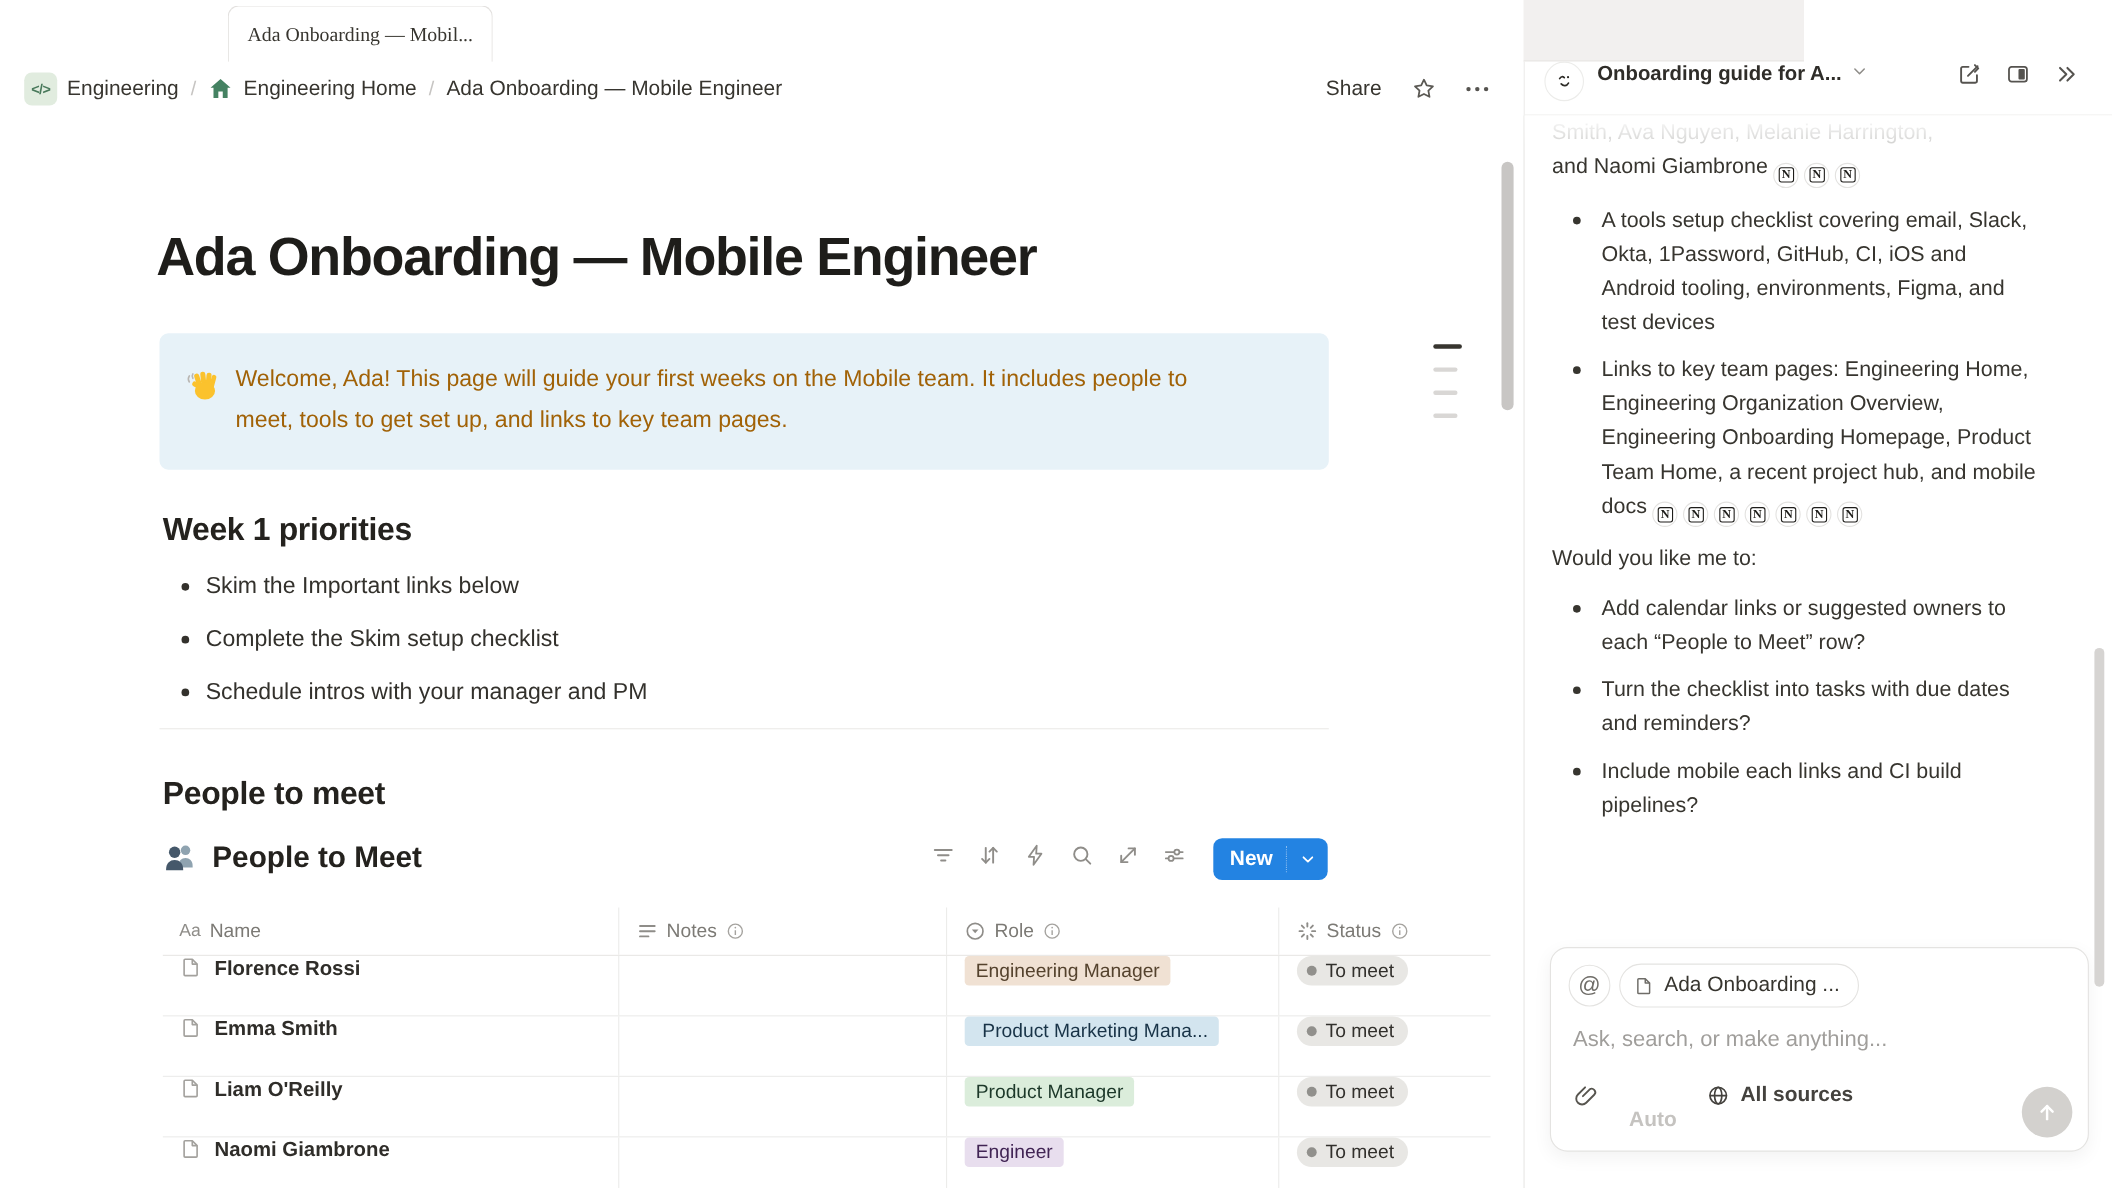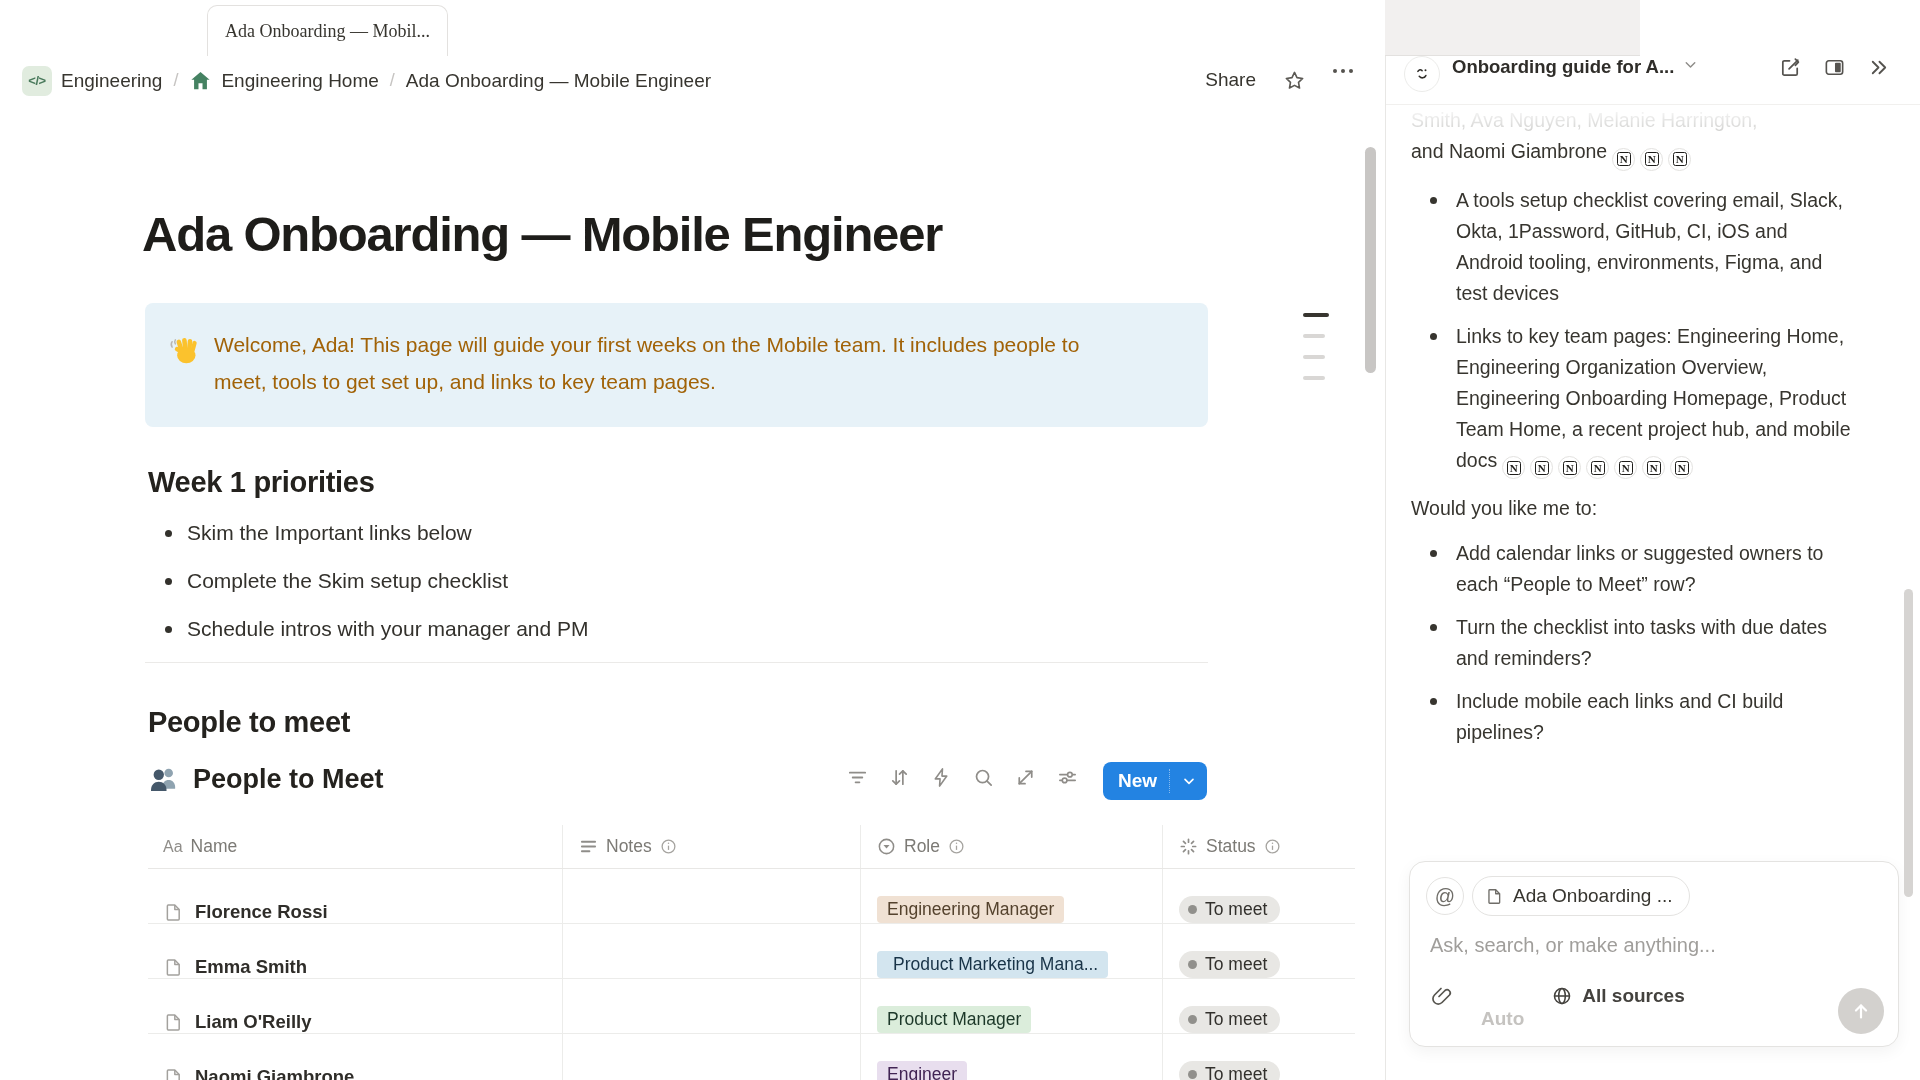--- a/index.html
+++ b/index.html
@@ -24,21 +24,21 @@
   .t-close{left:14px;background:#ff5f57;} .t-min{left:42px;background:#febc2e;} .t-max{left:70px;background:#28c840;}
   .chrome-ic{position:absolute;top:16px;color:#5f5e5b;}
   .tab{position:absolute;left:207px;top:5px;width:241px;height:52px;background:#fff;border:1px solid var(--line-dark);border-bottom:none;border-radius:10px 10px 0 0;display:flex;align-items:center;justify-content:center;font-size:18px;color:var(--tx);z-index:2;}
   .newtab{position:absolute;left:455px;top:10px;width:36px;height:36px;display:flex;align-items:center;justify-content:center;color:#6a6865;font-size:27px;font-weight:400;}
 
   
   .doc-header{position:absolute;left:0;top:56px;width:1385px;height:49px;background:#fff;display:flex;align-items:center;padding:0 32px 0 22px;}
   .crumbs{display:flex;align-items:center;gap:9px;font-size:19px;color:var(--tx);}
   .ws-badge{width:30px;height:30px;border-radius:7px;background:#e1ecdf;color:#49795b;font-weight:700;font-size:13px;display:flex;align-items:center;justify-content:center;letter-spacing:-.5px;}
   .crumb-sep{color:#c6c4c2;font-size:18px;padding:0 2px;}
-  .hdr-actions{margin-left:auto;display:flex;gap:27px;font-size:19px;color:var(--tx);}
+  .hdr-actions{margin-left:auto;display:flex;align-items:center;gap:27px;font-size:19px;color:var(--tx);}
   .dots{display:flex;gap:4px;} .dots i{width:4px;height:4px;border-radius:50%;background:#55534f;}
 
   
   .main{position:absolute;left:0;top:0;width:1385px;height:1080px;background:#fff;}
   .doc{position:absolute;inset:0;}
   .page-title{position:absolute;left:142px;top:206px;font-size:49px;font-weight:700;letter-spacing:-1.2px;color:#1e1d1a;}
   .callout{position:absolute;left:145px;top:303px;width:1063px;height:124px;background:var(--callout-bg);border-radius:8px;}
   .callout .emoji{position:absolute;left:23px;top:30px;}
   .callout .ct{position:absolute;left:69px;top:23px;width:880px;font-size:21px;line-height:37px;color:#a16207;}
   .h2{position:absolute;font-size:29px;font-weight:700;letter-spacing:-.3px;color:#24221e;}
@@ -56,21 +56,21 @@
   .new-btn .sep{width:1px;height:24px;margin-left:12px;border-left:1px dotted rgba(255,255,255,.45);}
   .new-btn .chev{flex:1;display:flex;align-items:center;justify-content:center;}
 
   .tbl{position:absolute;left:148px;top:825px;width:1207px;}
   .tbl-head{display:grid;grid-template-columns:415px 298px 302px 192px;height:44px;border-bottom:1px solid #e8e7e5;}
   .th{display:flex;align-items:center;gap:8px;padding-left:16px;font-size:17.5px;color:var(--tx-soft);}
   .th:first-child{padding-left:15px;}
   .th:nth-child(-n+3){border-right:1px solid var(--line);}
   .aa{font-size:16px;color:#8f8d89;letter-spacing:0;}
   .row{display:grid;grid-template-columns:415px 298px 302px 192px;height:55px;border-bottom:1px solid var(--line);}
-  .td{display:flex;align-items:flex-end;padding-left:16px;}
+  .td{display:flex;align-items:flex-start;padding-left:16px;}
   .td:nth-child(-n+3){border-right:1px solid var(--line);}
   .td-name{gap:11px;padding-left:15px;font-size:18.5px;font-weight:700;color:#2f2d29;}
   .role-chip{display:inline-block;max-width:270px;padding:0 10px;height:27px;line-height:27px;border-radius:4px;font-size:17.5px;white-space:nowrap;overflow:hidden;text-overflow:ellipsis;}
   .chip-brown{background:var(--brown-bg);color:var(--brown-tx);}
   .chip-blue{background:var(--blue-bg);color:var(--blue-tx);padding-left:16px;}
   .chip-green{background:var(--green-bg);color:var(--green-tx);}
   .chip-purple{background:var(--purple-bg);color:var(--purple-tx);}
   .status-chip{display:inline-flex;align-items:center;gap:8px;height:27px;padding:0 13px 0 9px;border-radius:14px;background:var(--gray-bg);color:var(--gray-tx);font-size:17.5px;}
   .status-chip i{width:9px;height:9px;border-radius:50%;background:#91908c;}
 

